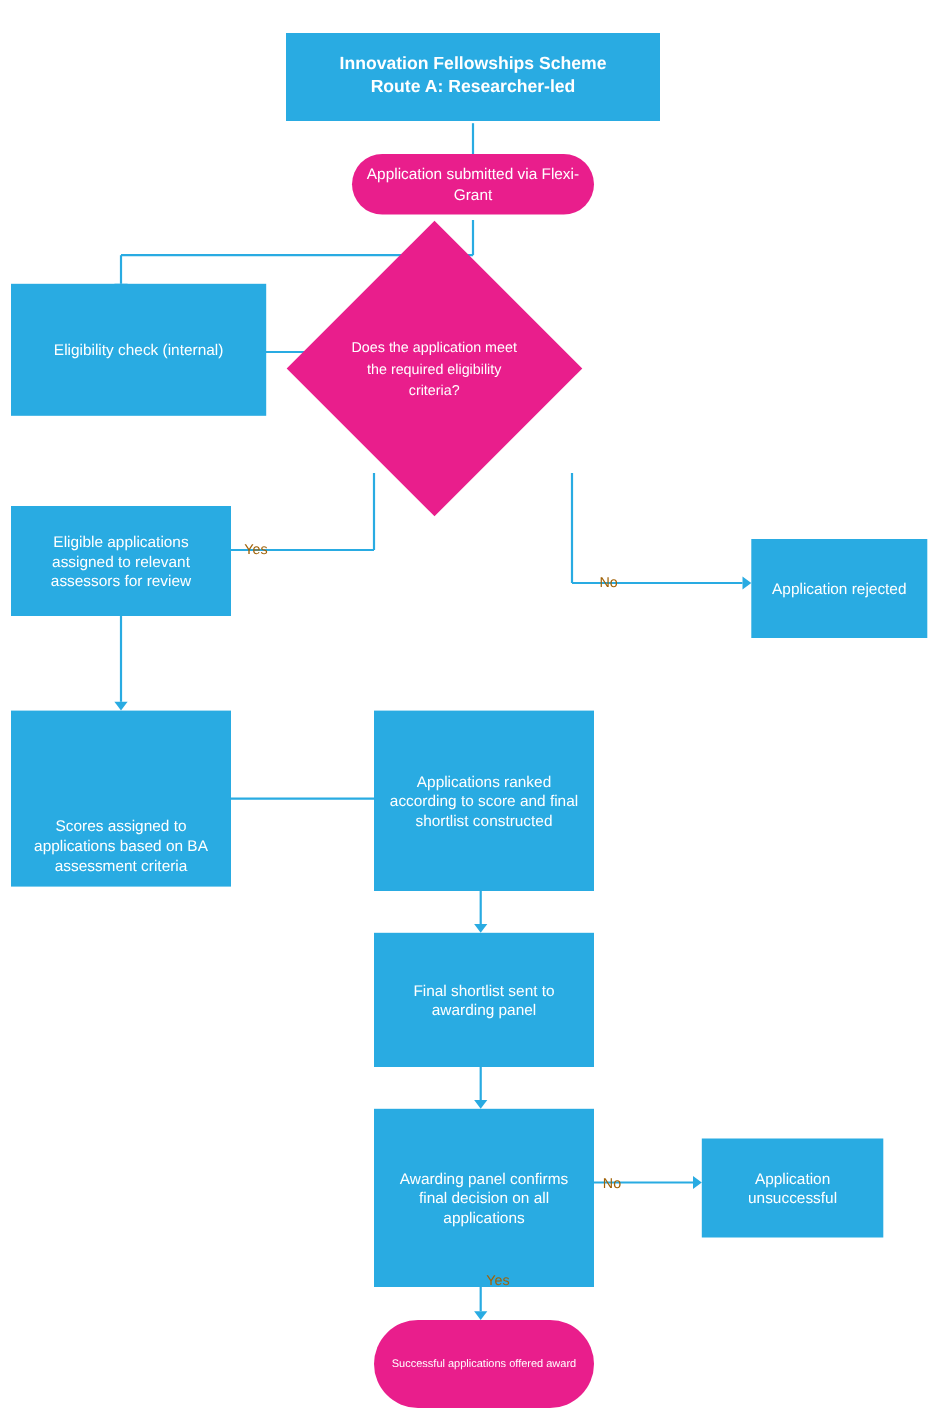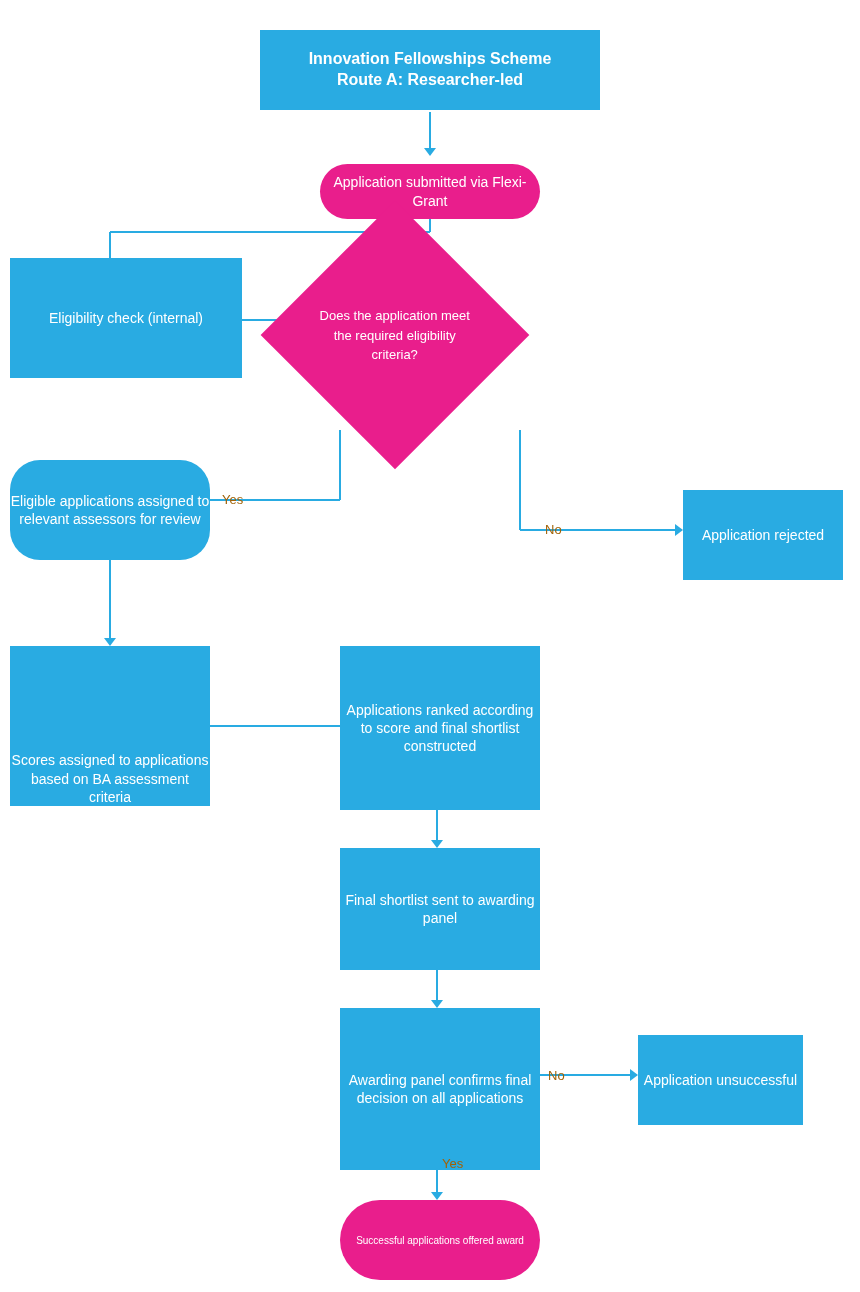--- a/index.html
+++ b/index.html
@@ -18,20 +18,21 @@
     }
     .box {
       position: absolute;
       background: #29ABE2;
       color: #fff;
       font-size: 14px;
       text-align: center;
       display: flex;
       align-items: center;
       justify-content: center;
+      padding: 10px;
       line-height: 1.3;
     }
     .box-pink {
       background: #E91E8C;
       border-radius: 40px;
     }
     .diamond {
       position: absolute;
       background: #E91E8C;
       color: #fff;
@@ -106,21 +107,21 @@
 
     <line x1="437" y1="1150" x2="437" y2="1192" stroke="#29ABE2" stroke-width="2"></line>
     <polygon points="431,1192 443,1192 437,1200" fill="#29ABE2"></polygon>
   </svg>
 
   <div class="box" style="left:260px; top:30px; width:340px; height:80px; font-size:16px; font-weight:bold;">
     <span style="white-space:pre-line;">Innovation Fellowships Scheme
 Route A: Researcher-led</span>
   </div>
 
-  <div class="box box-pink" style="left:320px; top:164px; width:220px; height:55px; font-size:14px;">
+  <div class="box box-pink" style="left:320px; top:140px; width:220px; height:55px; font-size:14px;">
     <span>Application submitted via Flexi-Grant</span>
   </div>
 
   <div class="box" style="left:10px; top:258px; width:232px; height:120px; font-size:14px;">
     <span>Eligibility check (internal)</span>
   </div>
 
   <div class="diamond" style="left:300px; top:240px; width:190px; height:190px;">
     <div class="diamond-inner">
       <span style="font-size:13px;">Does the application meet the required eligibility criteria?</span>
@@ -128,21 +129,21 @@
   </div>
 
   <div class="label" style="left:222px; top:492px;">
     <span>Yes</span>
   </div>
 
   <div class="label" style="left:545px; top:522px;">
     <span>No</span>
   </div>
 
-  <div class="box" style="left:10px; top:460px; width:200px; height:100px; font-size:14px;border-radius:30px;">
+  <div class="box" style="left:10px; top:460px; width:200px; height:100px; font-size:14px;">
     <span>Eligible applications assigned to relevant assessors for review</span>
   </div>
 
   <div class="box" style="left:683px; top:490px; width:160px; height:90px; font-size:14px;">
     <span>Application rejected</span>
   </div>
 
   <div class="box" style="left:10px; top:646px; width:200px; height:160px; font-size:14px;align-items:flex-end;">
     <span>Scores assigned to applications based on BA assessment criteria</span>
   </div>

